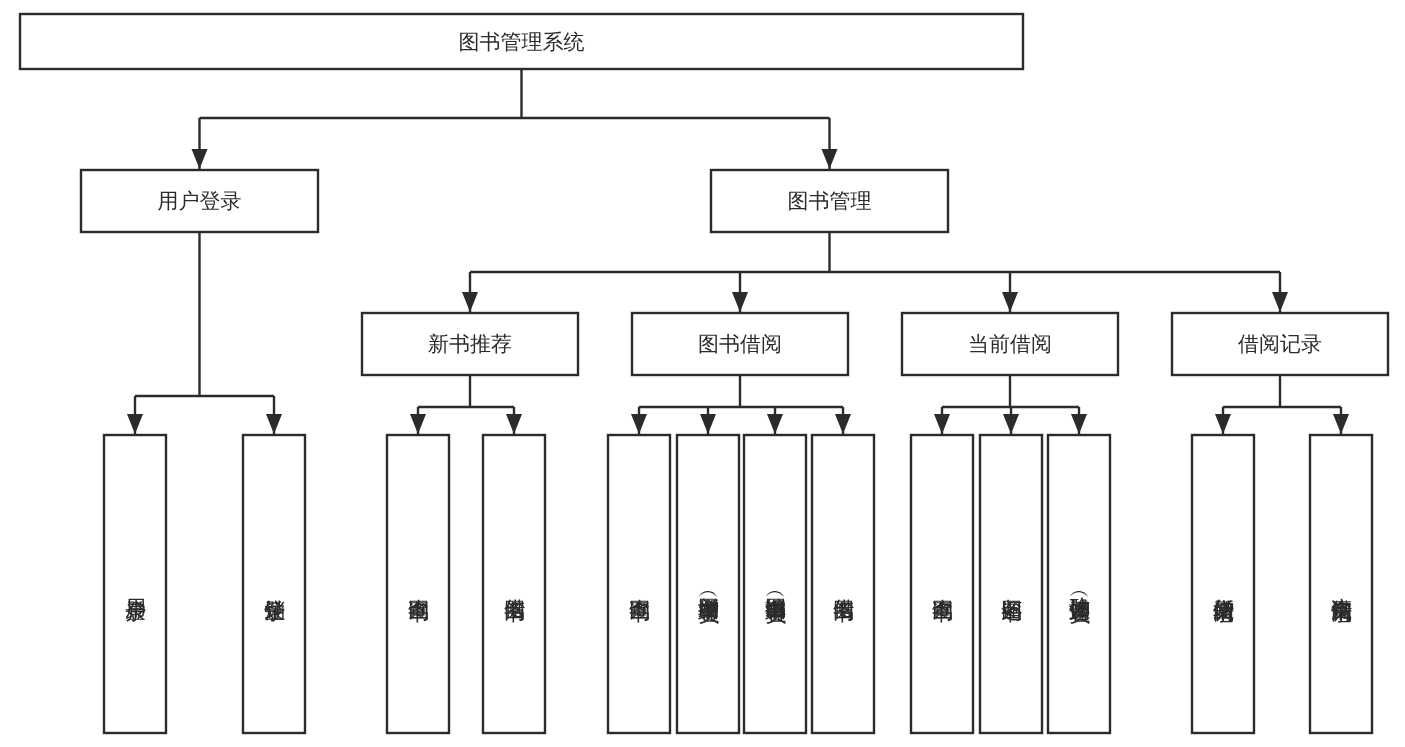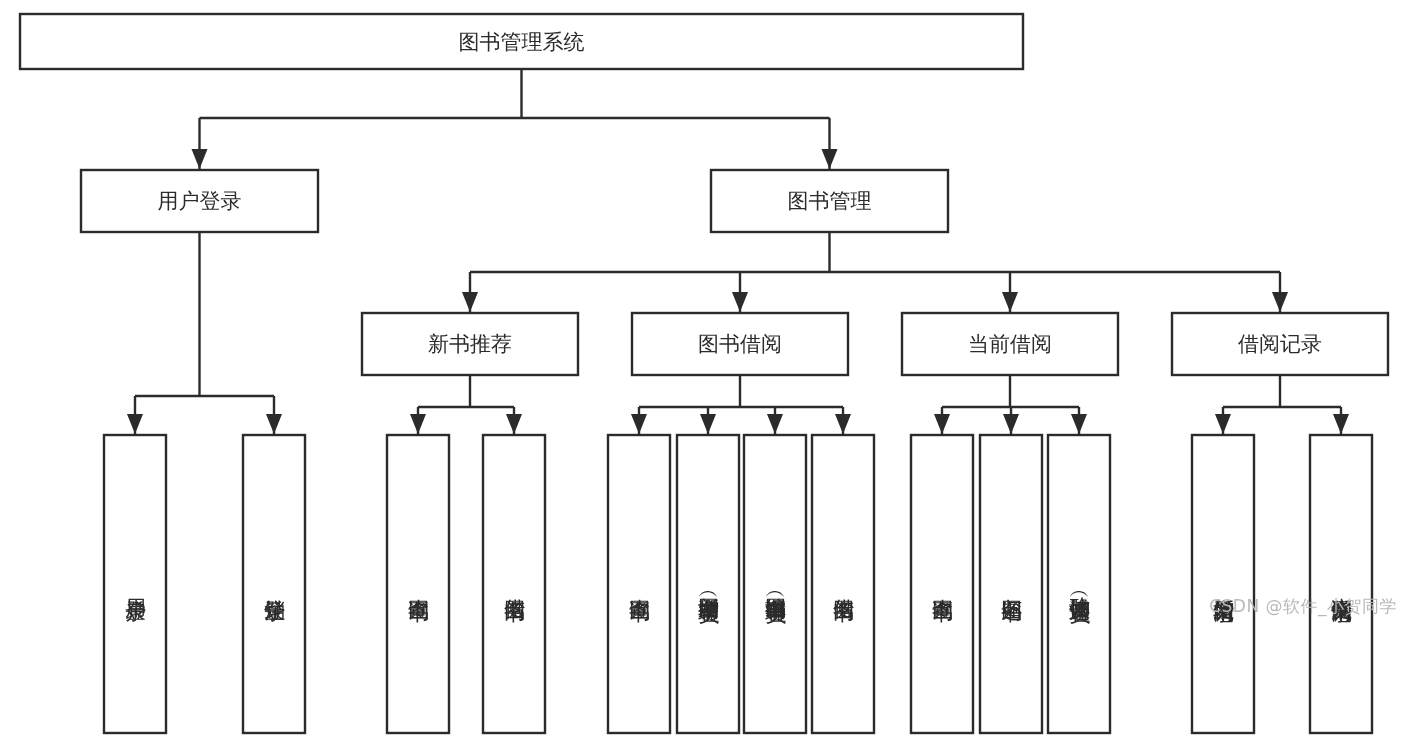--- a/index.html
+++ b/index.html
@@ -179,14 +179,13 @@
       <div class="vlabel" style="left: 677px; top: 435px; width: 62px; height: 298px;">新增图书（管理员）</div>
       <div class="vlabel" style="left: 744px; top: 435px; width: 62px; height: 298px;">编辑图书（管理员）</div>
       <div class="vlabel" style="left: 812px; top: 435px; width: 62px; height: 298px;">借阅图书</div>
       <div class="vlabel" style="left: 911px; top: 435px; width: 62px; height: 298px;">查询图书</div>
       <div class="vlabel" style="left: 980px; top: 435px; width: 62px; height: 298px;">归还图书</div>
       <div class="vlabel" style="left: 1048px; top: 435px; width: 62px; height: 298px;">确认归还（管理员）</div>
       <div class="vlabel" style="left: 1192px; top: 435px; width: 62px; height: 298px;">新增借阅记录</div>
       <div class="vlabel" style="left: 1310px; top: 435px; width: 62px; height: 298px;">查询借阅记录</div>
     </div>
 
-  <div id="watermark">CSDN @软件_小贺同学</div>
 </div>
 
 </body></html>

